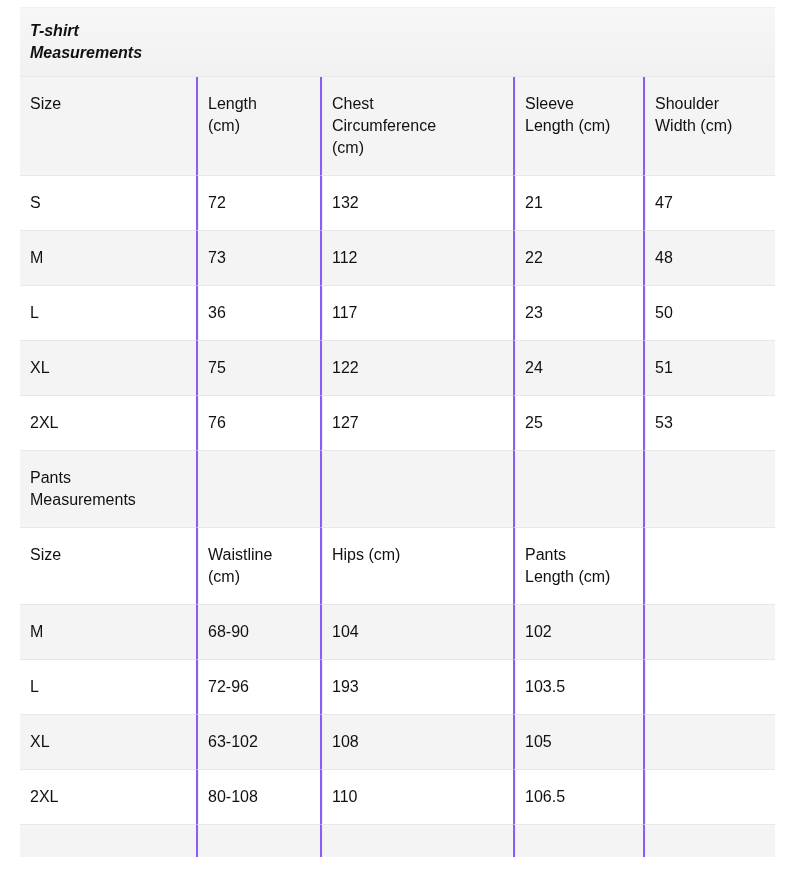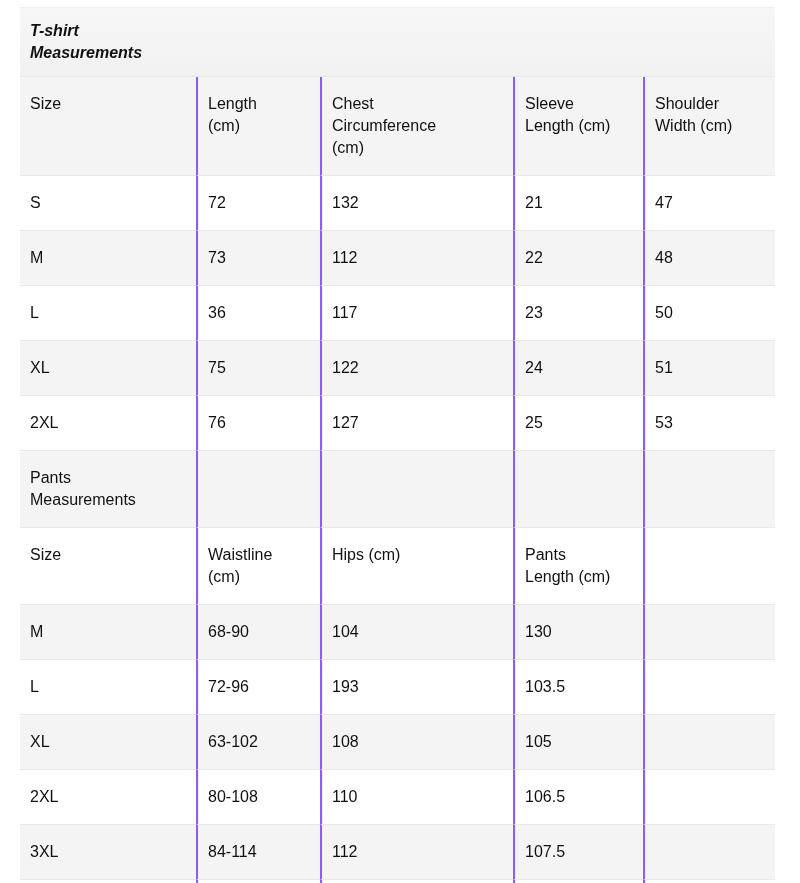--- a/index.html
+++ b/index.html
@@ -140,21 +140,21 @@
 (cm)</td>
           <td class="cell">Hips (cm)</td>
           <td class="cell">Pants
 Length (cm)</td>
           <td class="cell"></td>
         </tr>
         <tr>
           <td class="cell">M</td>
           <td class="cell">68-90</td>
           <td class="cell">104</td>
-          <td class="cell">130</td>
+          <td class="cell">102</td>
           <td class="cell"></td>
         </tr>
         <tr>
           <td class="cell">L</td>
           <td class="cell">72-96</td>
           <td class="cell">193</td>
           <td class="cell">103.5</td>
           <td class="cell"></td>
         </tr>
         <tr>
@@ -164,27 +164,20 @@
           <td class="cell">105</td>
           <td class="cell"></td>
         </tr>
         <tr>
           <td class="cell">2XL</td>
           <td class="cell">80-108</td>
           <td class="cell">110</td>
           <td class="cell">106.5</td>
           <td class="cell"></td>
         </tr>
-        <tr>
-          <td class="cell">3XL</td>
-          <td class="cell">84-114</td>
-          <td class="cell">112</td>
-          <td class="cell">107.5</td>
-          <td class="cell"></td>
-        </tr>
         <tr class="partial-row">
           <td class="cell"></td>
           <td class="cell"></td>
           <td class="cell"></td>
           <td class="cell"></td>
           <td class="cell"></td>
         </tr>
       </tbody>
   </table>
 </div>

